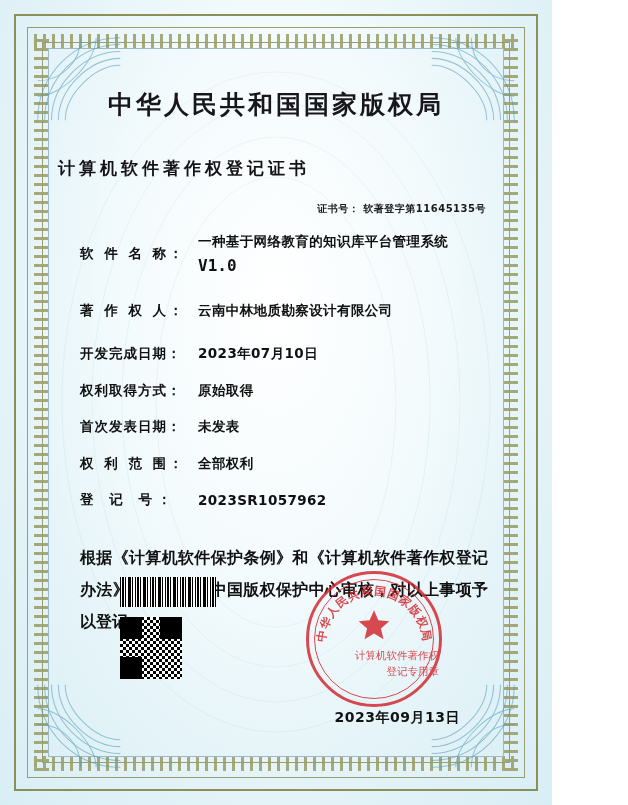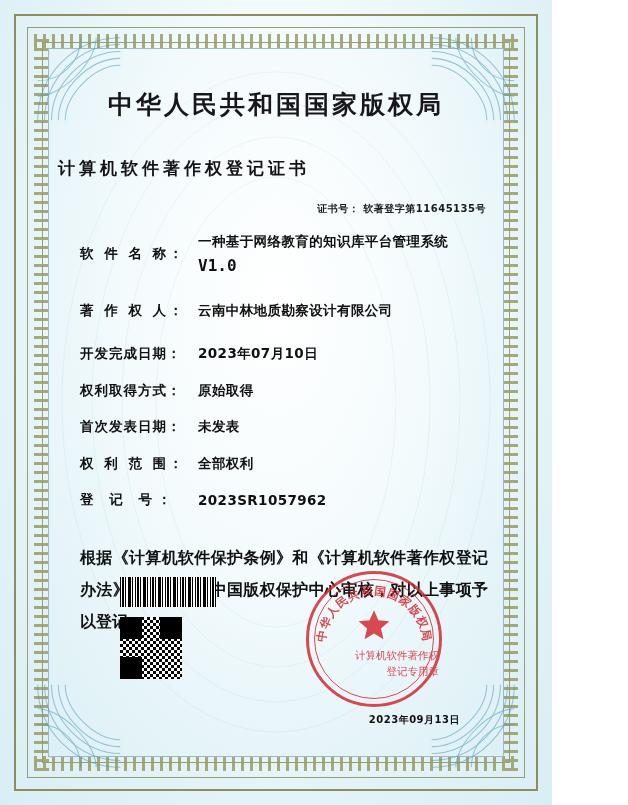--- a/index.html
+++ b/index.html
@@ -253,21 +253,21 @@
     font-size: 10.5px;
     font-weight: 400;
     line-height: 1.5;
     color: #d2232a;
   }
 
   .issue-date {
     position: absolute;
     right: 34px;
     bottom: 22px;
-    font-size: 10px;
+    font-size: 14px;
     letter-spacing: .5px;
     color: #111;
     font-family: "DejaVu Sans", "Liberation Sans", sans-serif;
     font-weight: 700;
   }
 </style>
 </head>
 <body>
 
 <div class="certificate">

